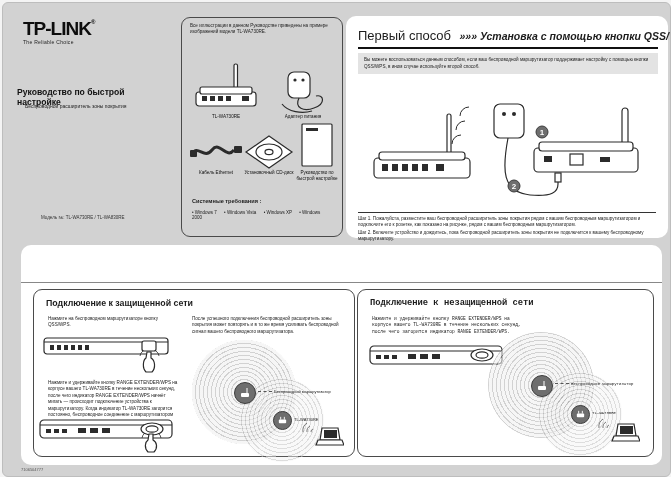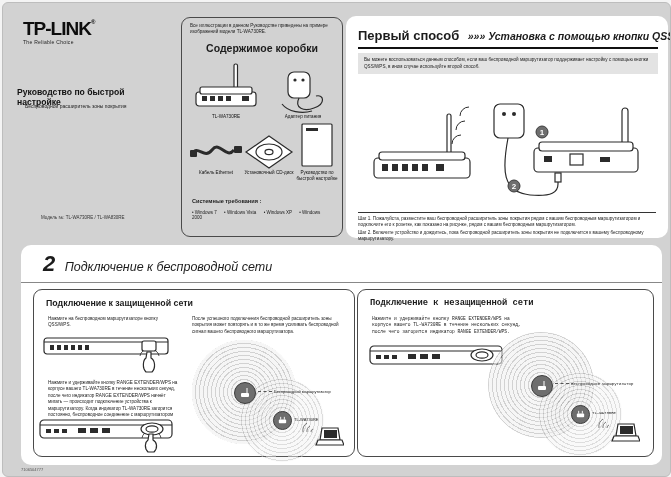--- a/index.html
+++ b/index.html
@@ -16,21 +16,21 @@
   .package{left:178px;top:14px;width:160px;height:218px;border:1px solid #4a4a4a;border-radius:9px;}
   .pkg-note{left:8px;top:5px;width:144px;font-size:4.6px;line-height:1.4;color:#222;}
   .pkg-title{left:0;top:24px;width:160px;text-align:center;font-weight:bold;font-size:10.5px;}
   .cap{font-size:4.6px;text-align:center;color:#111;line-height:1.25;}
   .sys-title{font-weight:bold;font-size:5.6px;}
   .sys-list{font-size:4.5px;color:#222;}
   .sys-list span{margin-right:6px;}
   
   .m1{left:343px;top:13px;width:322px;height:222px;background:#fff;border-radius:10px;}
   .m1-heading{left:12px;top:10px;width:300px;border-bottom:2px solid #111;padding-bottom:3px;white-space:nowrap;}
-  .m1-title{font-weight:bold;font-size:13px;}
+  .m1-title{font-weight:normal;font-size:13px;}
   .m1-sub{font-weight:bold;font-style:italic;font-size:10.5px;margin-left:4px;}
   .m1-note{left:12px;top:37px;width:288px;background:#e3e3e3;font-size:4.6px;line-height:1.45;padding:4px 6px;color:#222;}
   .step-num{font-weight:bold;font-style:italic;font-size:20px;line-height:1;}
   .step-title{font-style:italic;font-size:12.5px;margin-left:5px;}
   .m1-rule{left:12px;top:196px;width:298px;border-top:1px solid #333;height:0;}
   .m1-p{width:300px;font-size:4.6px;line-height:1.4;color:#222;}
   
   .s2{left:18px;top:242px;width:641px;height:220px;background:#fff;border-radius:10px;}
   .s2-rule{left:0;top:37px;width:641px;border-top:1px solid #888;height:0;}
   .ibox{border:1px solid #4a4a4a;border-radius:9px;background:#fff;}
@@ -59,21 +59,20 @@
   <div class="abs" style="left:20px;top:16px;">
     <div class="logo-text"><span>TP-LINK</span><span class="logo-reg">®</span></div>
     <div class="logo-tag">The Reliable Choice</div>
   </div>
   <div class="abs cover-title" style="left:14px;top:84px;width:152px;">Руководство по быстрой настройке</div>
   <div class="abs cover-sub" style="left:22px;top:100px;width:140px;">Беспроводной расширитель зоны покрытия</div>
   <div class="abs cover-models" style="left:38px;top:212px;">Модель №: TL-WA730RE / TL-WA830RE</div>
 
   <div class="abs package">
     <div class="abs pkg-note">Все иллюстрации в данном Руководстве приведены на примере изображений модели TL-WA730RE.</div>
-    <div class="abs pkg-title">Содержимое коробки</div>
 
     <div class="abs" style="left:8px;top:44px;width:72px;">
       <svg width="72" height="52" viewBox="0 0 72 52">
         <rect class="k" x="44" y="2" width="3.5" height="30" rx="1.6"></rect>
         <rect class="k" x="6" y="30" width="60" height="14" rx="3"></rect>
         <rect class="k" x="10" y="25" width="52" height="7" rx="2"></rect>
         <rect class="kf" x="12" y="34" width="5" height="5"></rect>
           <rect class="kf" x="20" y="34" width="5" height="5"></rect>
         <rect class="kf" x="28" y="34" width="5" height="5"></rect>
           <rect class="kf" x="36" y="34" width="5" height="5"></rect>
@@ -181,24 +180,20 @@
         <text x="158" y="89" text-anchor="middle" font-size="8" font-weight="bold" fill="#fff">2</text>
       </g>
     </svg>
 
     <div class="abs m1-rule"></div>
     <div class="abs m1-p" style="left:12px;top:200px;">Шаг 1. Пожалуйста, разместите ваш беспроводной расширитель зоны покрытия рядом с вашим беспроводным маршрутизатором и подключите его к розетке, как показано на рисунке, рядом с вашим беспроводным маршрутизатором.</div>
     <div class="abs m1-p" style="left:12px;top:214px;">Шаг 2. Включите устройство и дождитесь, пока беспроводной расширитель зоны покрытия не подключится к вашему беспроводному маршрутизатору.</div>
   </div>
 
   <div class="abs s2">
-    <div class="abs" style="left:22px;top:8px;">
-      <span class="step-num" style="font-size:22px;">2</span>
-      <span class="step-title">Подключение к беспроводной сети</span>
-    </div>
     <div class="abs s2-rule"></div>
 
     <div class="abs ibox" style="left:12px;top:44px;width:320px;height:166px;">
       <div class="abs box-title" style="left:12px;top:8px;">Подключение к защищенной сети</div>
       <div class="abs p" style="left:14px;top:26px;width:128px;">Нажмите на беспроводном маршрутизаторе кнопку QSS/WPS.</div>
 
       <svg class="abs" style="left:8px;top:42px;" width="142" height="44" viewBox="0 0 142 44">
         <rect class="k" x="2" y="6" width="124" height="16" rx="3"></rect>
         <line class="kn" x1="2" y1="10" x2="126" y2="10"></line>
         <rect class="kf" x="8" y="13" width="4" height="5"></rect>

